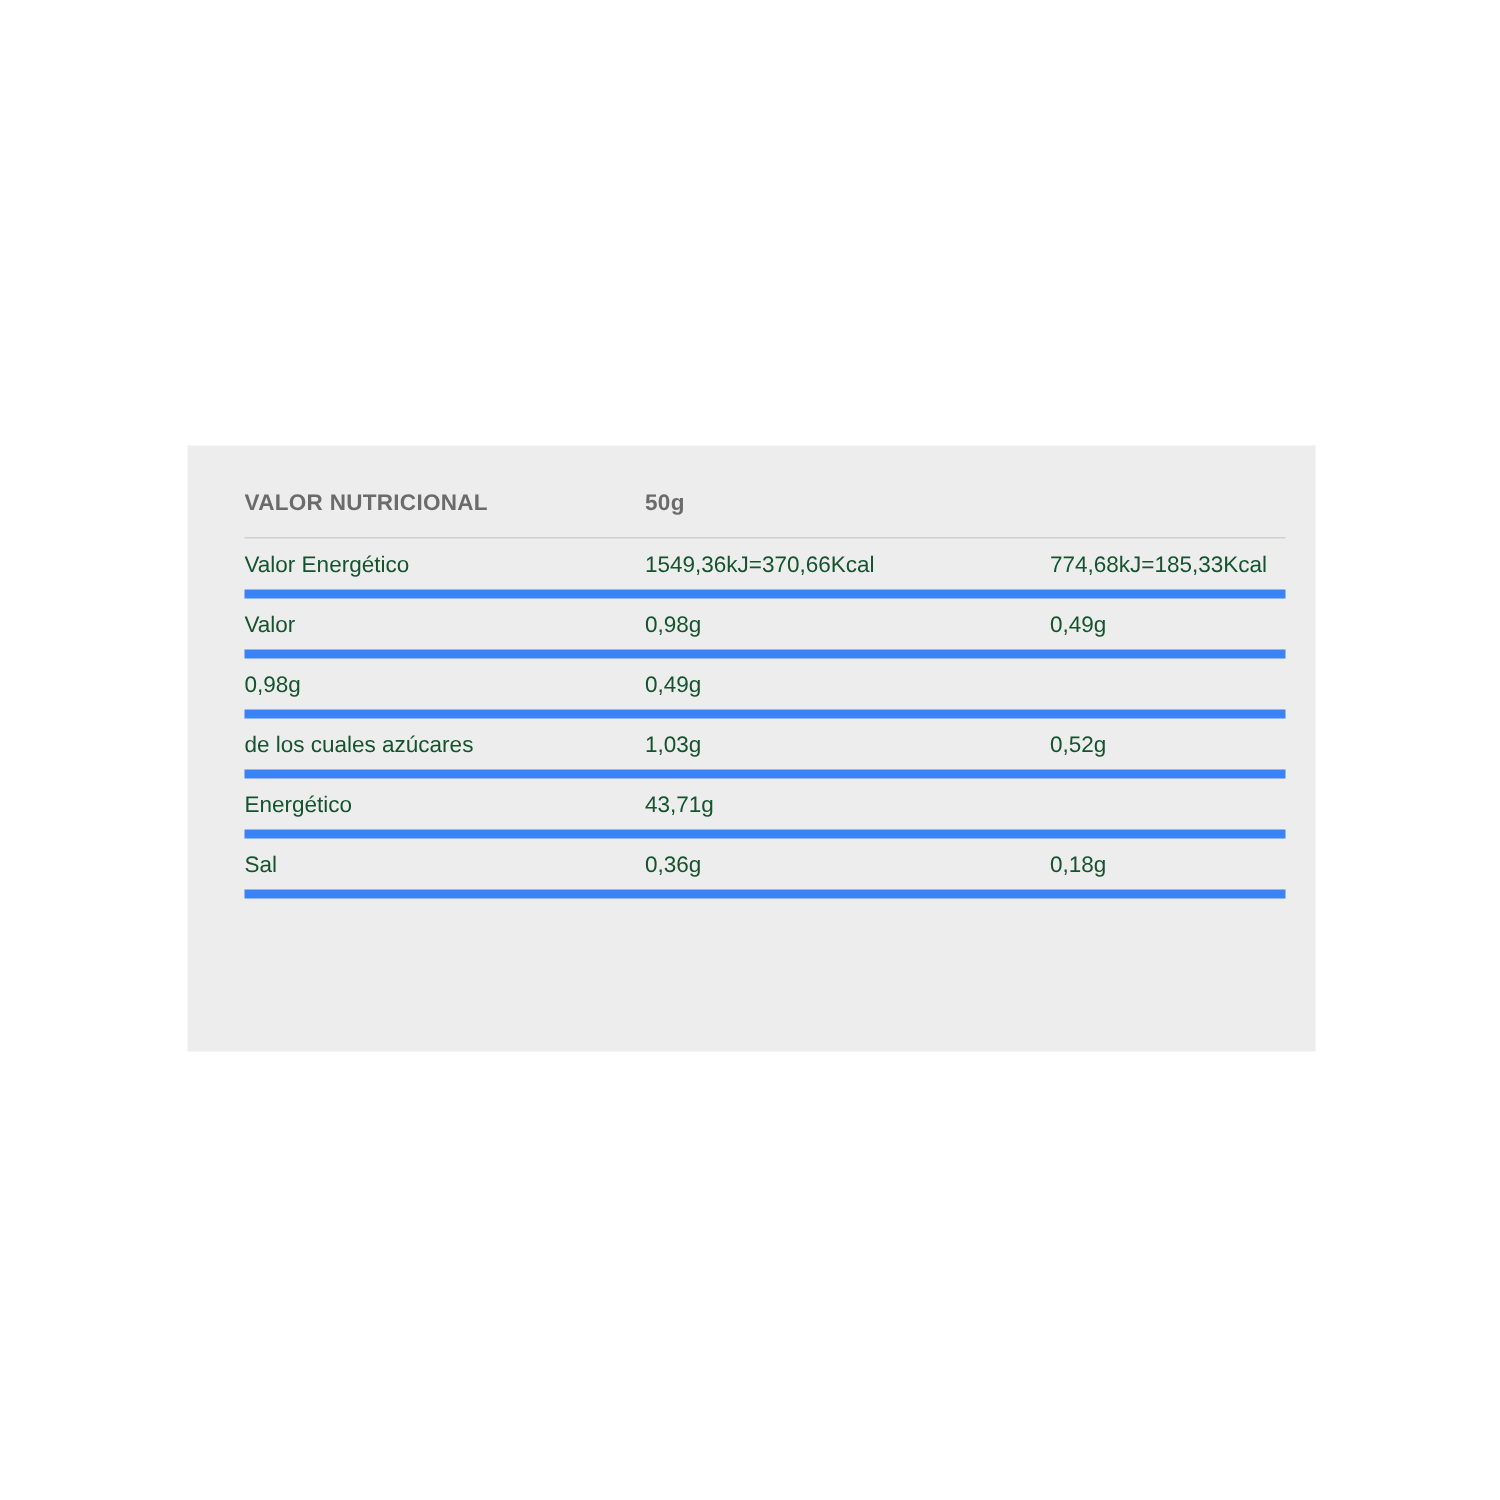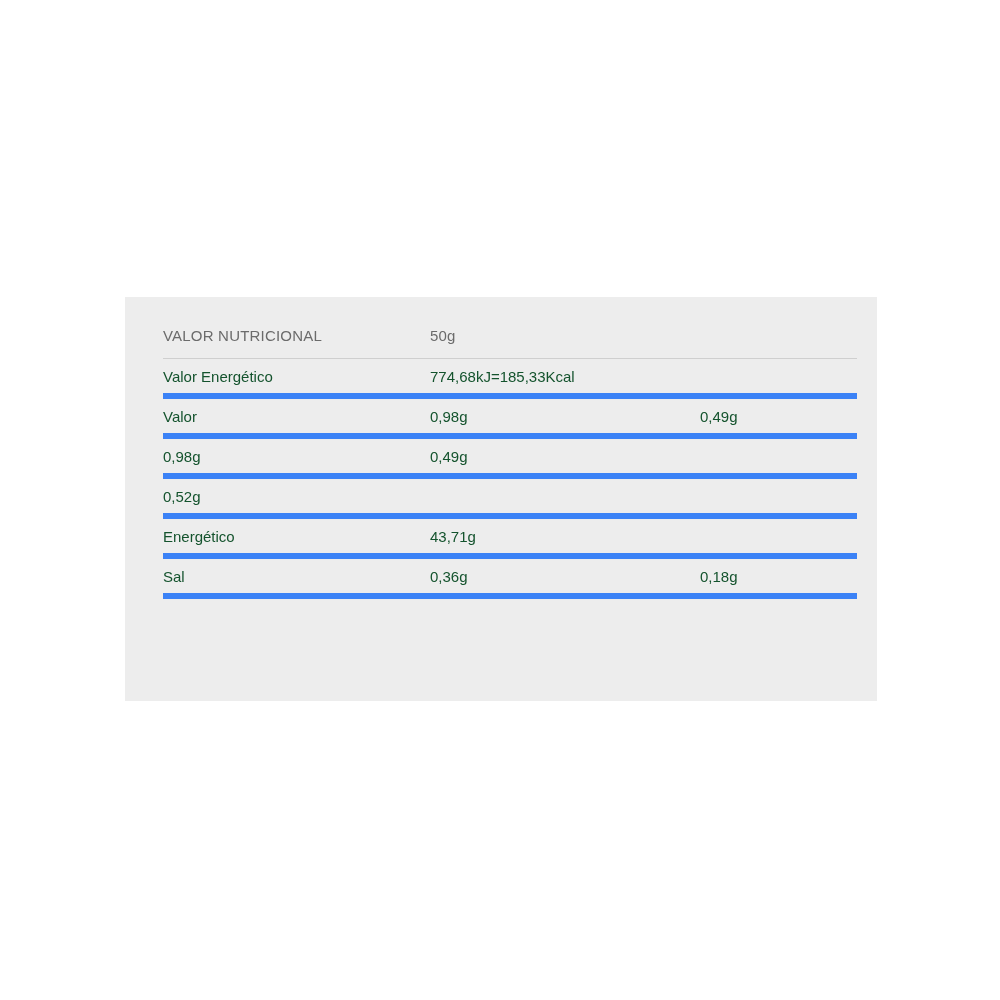--- a/index.html
+++ b/index.html
@@ -32,21 +32,21 @@
     display: grid;
     grid-template-columns: 267px 270px 1fr;
     align-items: center;
     box-sizing: border-box;
   }
   .t-head {
     height: 62px;
     align-items: end;
     padding-bottom: 14px;
     border-bottom: 1px solid #cfcfcf;
-    font-weight: normal;
+    font-weight: bold;
     font-size: 15px;
     color: #6b6b6b;
     letter-spacing: 0.2px;
   }
   .t-body-row {
     height: 40px;
     border-bottom: 6px solid #3b82f6;
     font-size: 15px;
     color: #14532d;
   }
@@ -61,36 +61,39 @@
 <div class="page">
   <div class="nutrition-panel">
 
     <div class="t-row t-head">
       <div class="cell">VALOR NUTRICIONAL</div>
       <div class="cell">50g</div>
     </div>
 
     <div class="t-row t-body-row">
       <div class="cell">Valor Energético</div>
+      <div class="cell">1549,36kJ=370,66Kcal</div>
       <div class="cell">774,68kJ=185,33Kcal</div>
     </div>
 
     <div class="t-row t-body-row">
       <div class="cell">Valor</div>
       <div class="cell">0,98g</div>
       <div class="cell">0,49g</div>
     </div>
 
     <div class="t-row t-body-row">
       <div class="cell">0,98g</div>
       <div class="cell">0,49g</div>
     </div>
 
 
     <div class="t-row t-body-row">
+      <div class="cell">de los cuales azúcares</div>
+      <div class="cell">1,03g</div>
       <div class="cell">0,52g</div>
     </div>
 
     <div class="t-row t-body-row">
       <div class="cell">Energético</div>
       <div class="cell">43,71g</div>
     </div>
 
     <div class="t-row t-body-row">
       <div class="cell">Sal</div>

